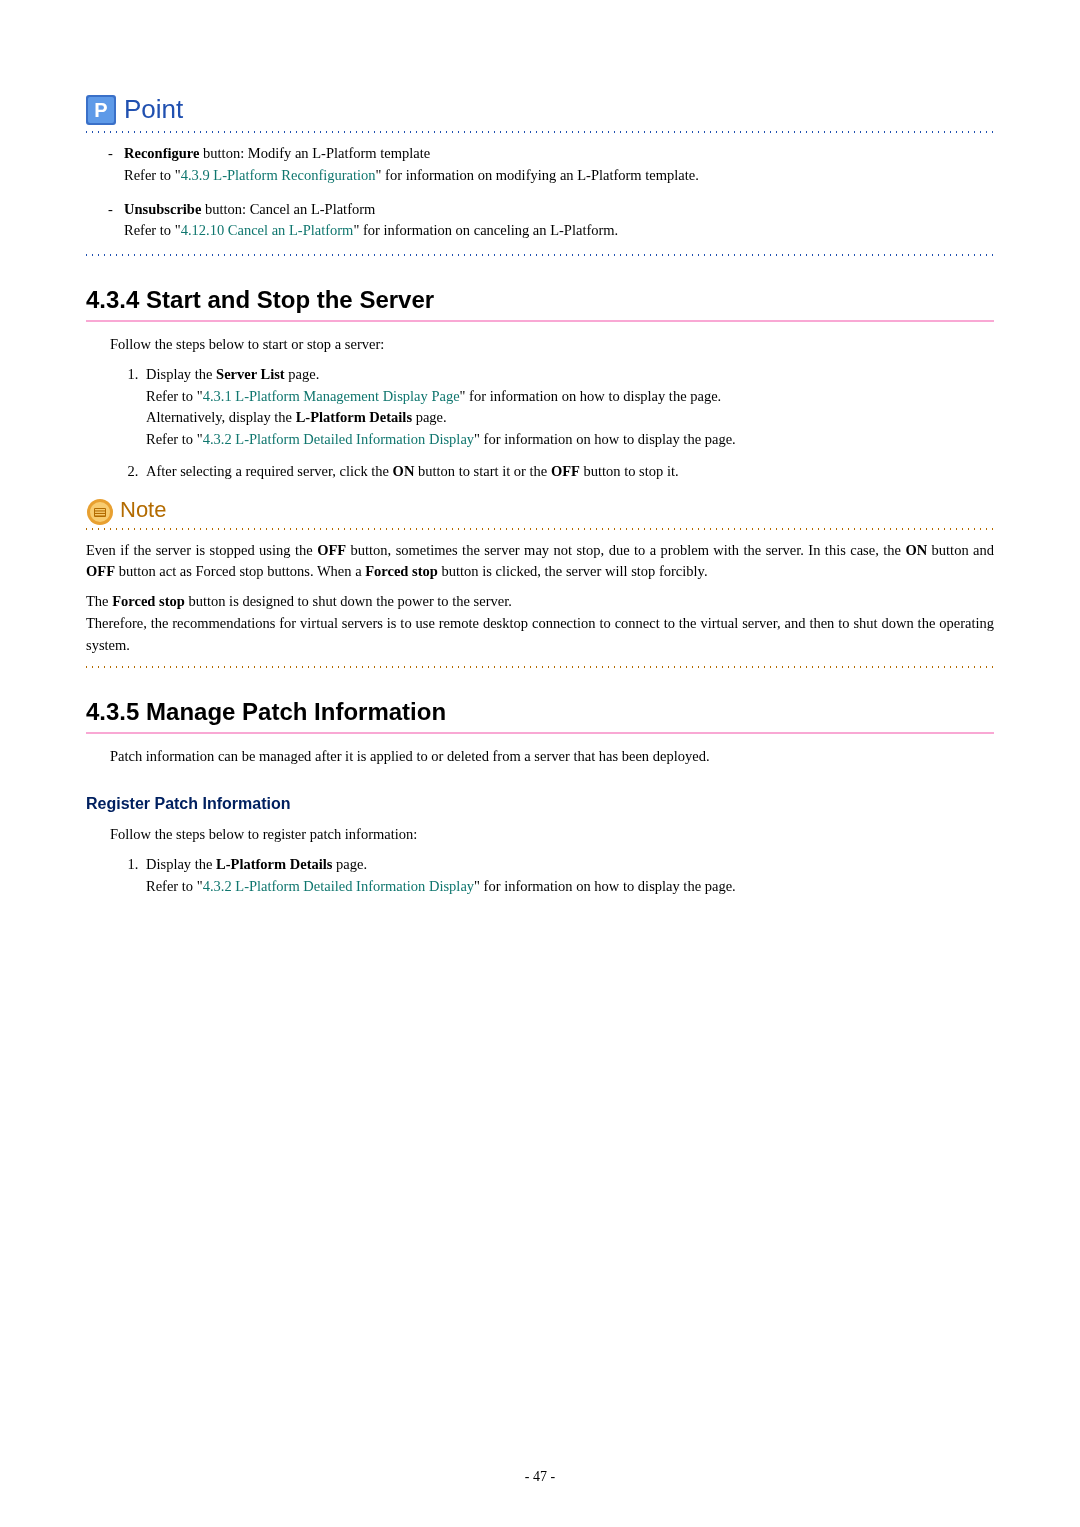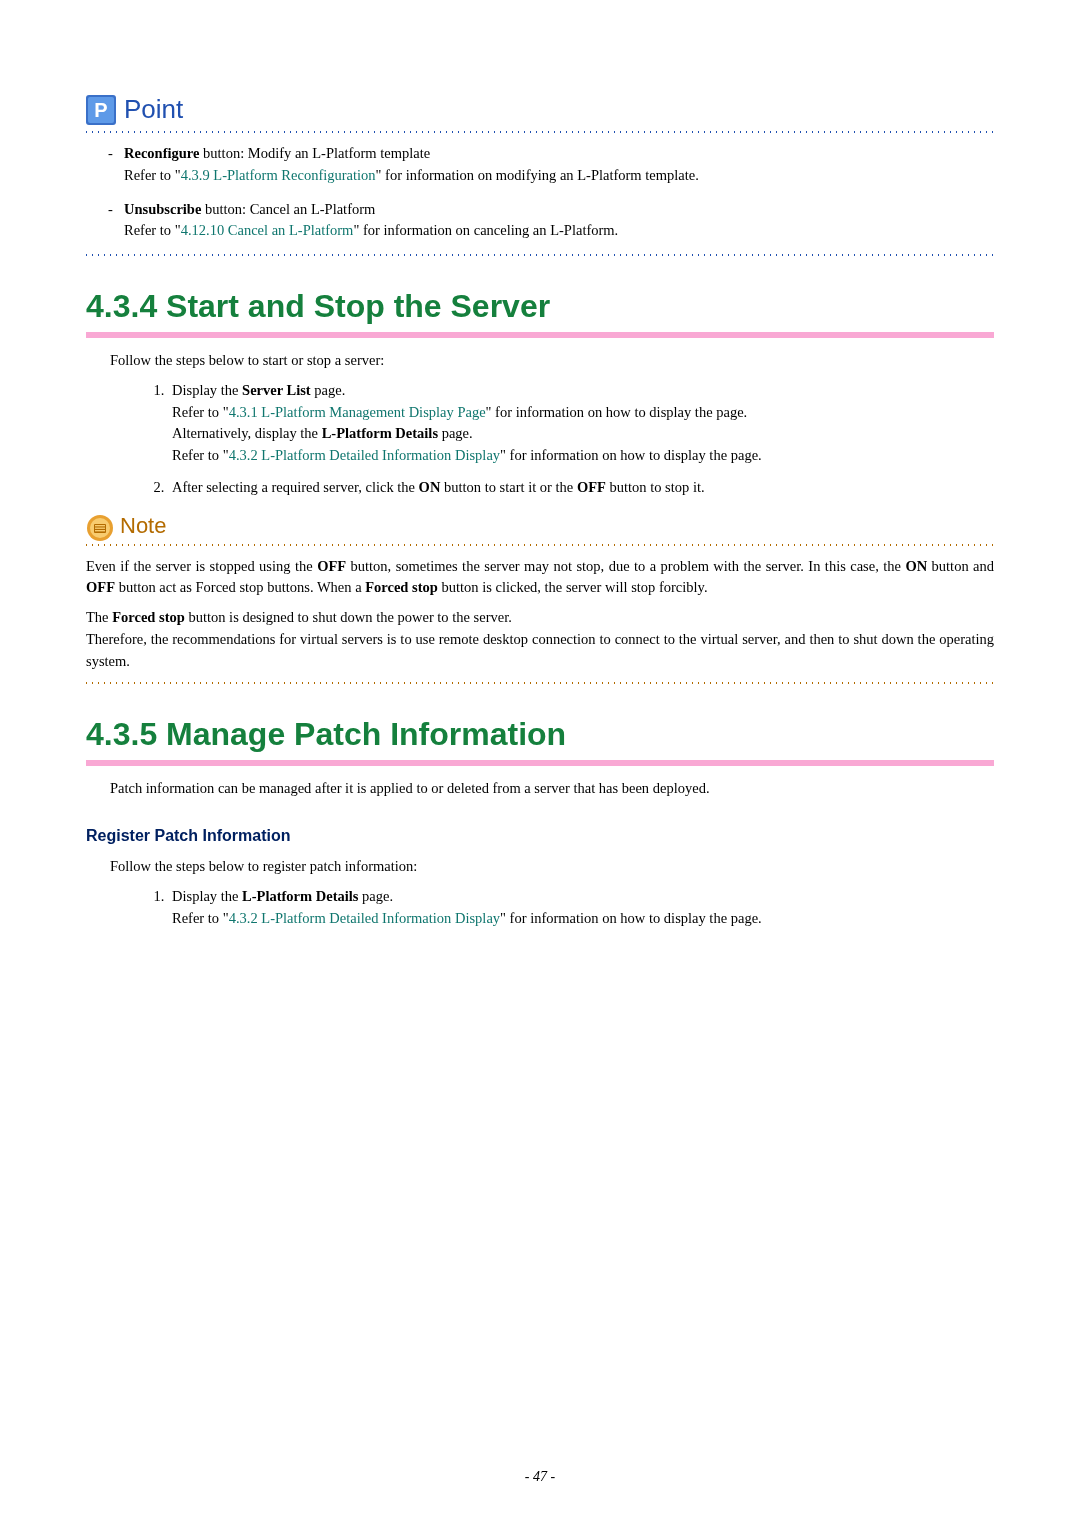--- a/index.html
+++ b/index.html
@@ -63,24 +63,24 @@
   .dots-orange {
     height: 2px;
     background-image: linear-gradient(to right, #b36b00 25%, rgba(0,0,0,0) 0%);
     background-size: 6px 2px;
     background-repeat: repeat-x;
     margin-top: 2px;
     margin-bottom: 10px;
   }
   h2.sec {
     font-family: Arial, sans-serif;
-    font-size: 32px;
-    color: #15803d;
+    font-size: 24px;
+    color: #000000;
     font-weight: bold;
-    border-bottom: 6px solid #f9a8d4;
+    border-bottom: 2px solid #f9a8d4;
     padding-bottom: 2px;
     margin-top: 26px;
     margin-bottom: 12px;
   }
   h3.subsec {
     font-family: Arial, sans-serif;
     font-size: 16px;
     color: #002060;
     font-weight: bold;
     margin-top: 24px;
@@ -103,35 +103,33 @@
     position: absolute;
     left: -16px;
   }
   ol.num {
     padding-left: 56px;
     margin: 8px 0;
   }
   ol.num > li {
     margin-bottom: 10px;
     padding-left: 4px;
-    margin-left: 26px;
   }
   .link {
     color: #0f766e;
   }
   .bold {
     font-weight: bold;
   }
   .page-number {
     text-align: center;
     position: absolute;
     bottom: 40px;
     width: 908px;
     font-size: 14px;
-    font-style: italic;
   }
 </style>
 </head>
 <body>
 
 <div class="page">
 
   <div class="point-header">
     <span class="point-badge">
       <svg viewBox="0 0 30 30" width="30" height="30">

